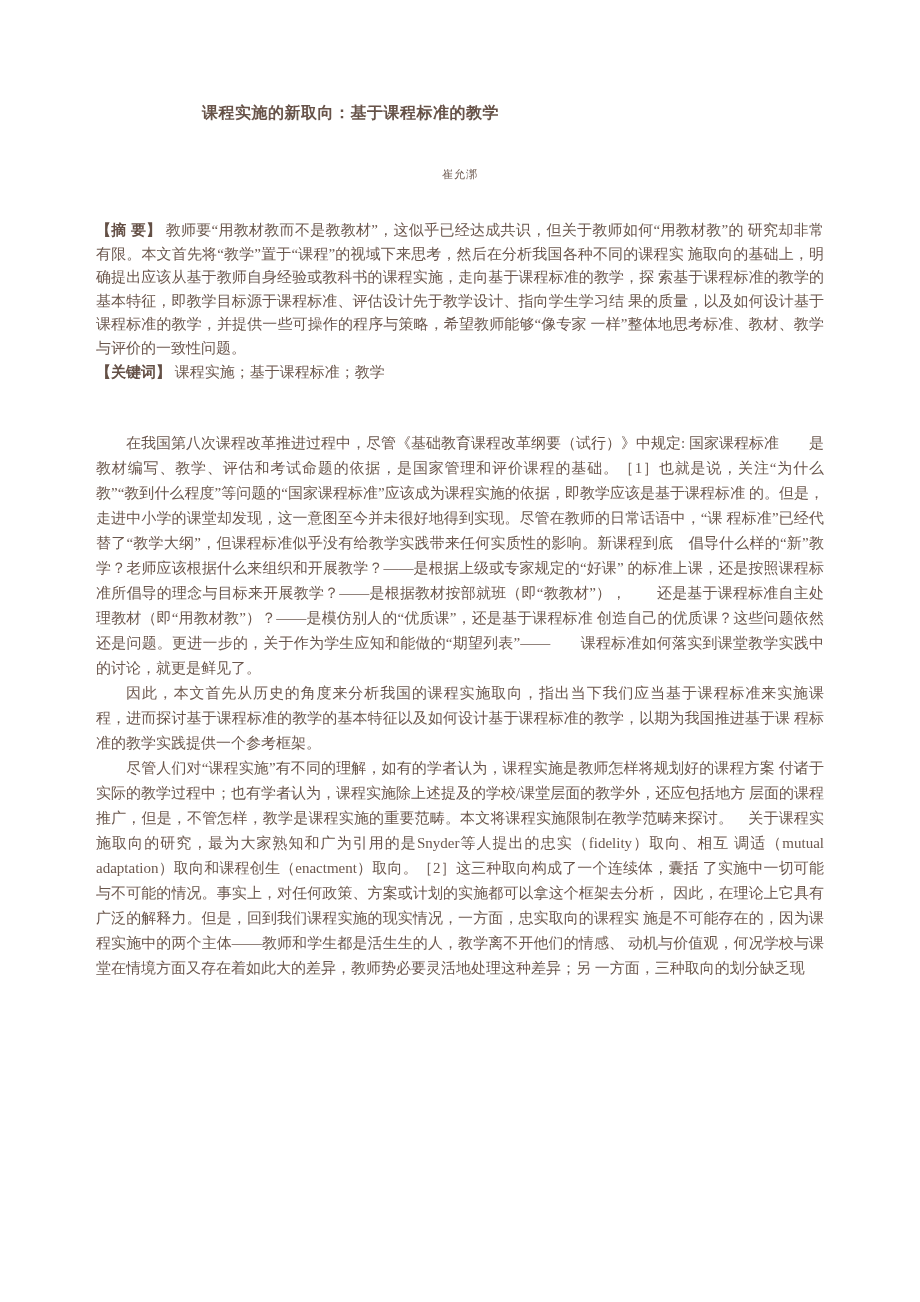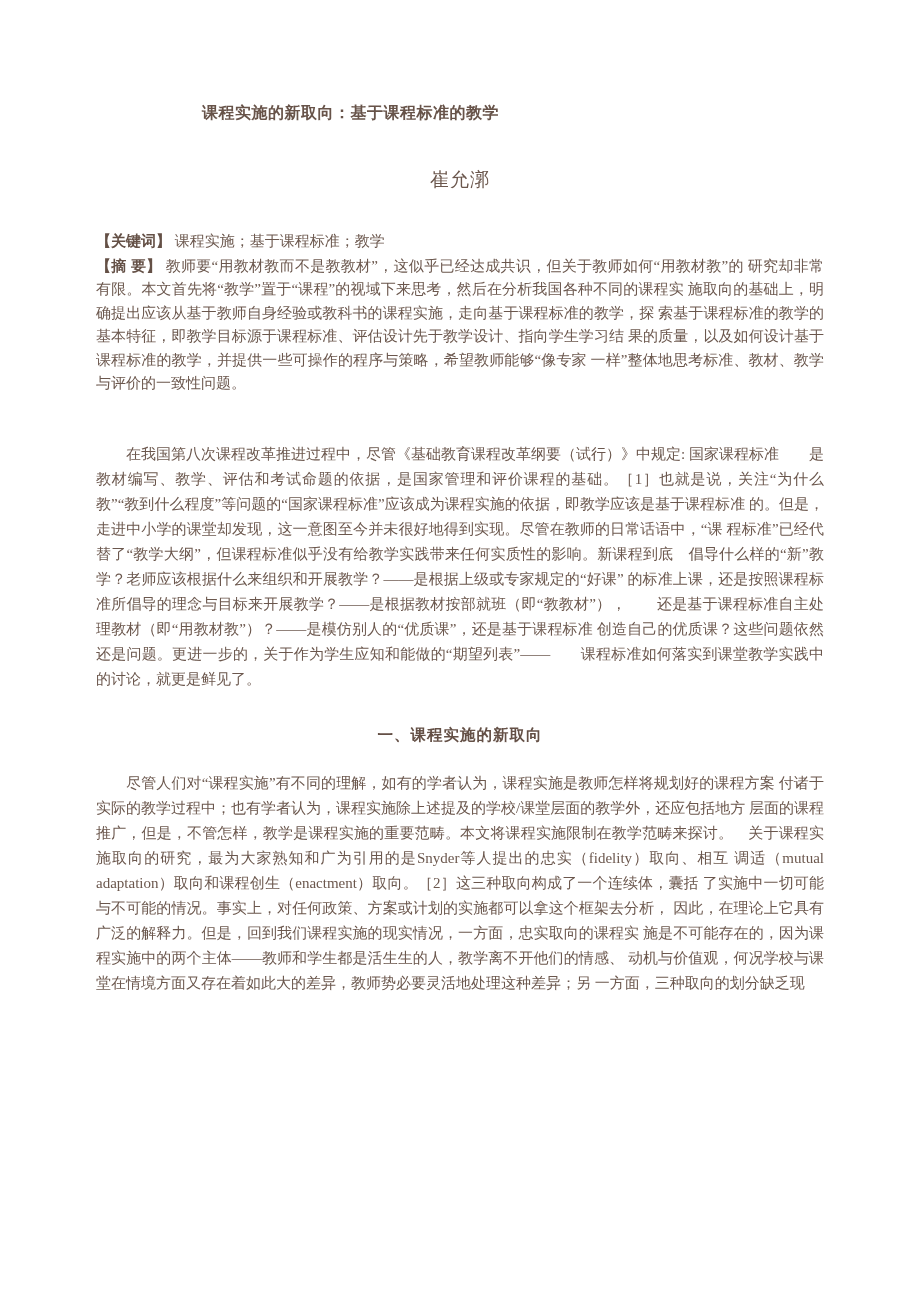--- a/index.html
+++ b/index.html
@@ -24,21 +24,21 @@
     font-family: "Liberation Sans", sans-serif;
     font-weight: bold;
     font-size: 16px;
     line-height: 20px;
     color: #675349;
     letter-spacing: 0.5px;
   }
   .author {
     margin-top: 44px;
     text-align: center;
-    font-size: 19px;
+    font-size: 11px;
     letter-spacing: 1px;
   }
   .meta {
     margin-top: 36px;
     line-height: 23.5px;
     text-align: justify;
   }
   .meta p {
     margin: 0;
   }
@@ -69,25 +69,25 @@
 </head>
 <body>
 
 <div class="page">
 
   <h1 class="title">课程实施的新取向：基于课程标准的教学</h1>
 
   <div class="author">崔允漷</div>
 
   <div class="meta">
+    <p><span class="meta-label">【摘 要】</span><span> 教师要“用教材教而不是教教材”，这似乎已经达成共识，但关于教师如何“用教材教”的 研究却非常有限。本文首先将“教学”置于“课程”的视域下来思考，然后在分析我国各种不同的课程实 施取向的基础上，明确提出应该从基于教师自身经验或教科书的课程实施，走向基于课程标准的教学，探 索基于课程标准的教学的基本特征，即教学目标源于课程标准、评估设计先于教学设计、指向学生学习结 果的质量，以及如何设计基于课程标准的教学，并提供一些可操作的程序与策略，希望教师能够“像专家 一样”整体地思考标准、教材、教学与评价的一致性问题。</span></p>
     <p><span class="meta-label">【关键词】</span><span> 课程实施；基于课程标准；教学</span></p>
-    <p><span class="meta-label">【摘 要】</span><span> 教师要“用教材教而不是教教材”，这似乎已经达成共识，但关于教师如何“用教材教”的 研究却非常有限。本文首先将“教学”置于“课程”的视域下来思考，然后在分析我国各种不同的课程实 施取向的基础上，明确提出应该从基于教师自身经验或教科书的课程实施，走向基于课程标准的教学，探 索基于课程标准的教学的基本特征，即教学目标源于课程标准、评估设计先于教学设计、指向学生学习结 果的质量，以及如何设计基于课程标准的教学，并提供一些可操作的程序与策略，希望教师能够“像专家 一样”整体地思考标准、教材、教学与评价的一致性问题。</span></p>
   </div>
 
   <div class="body-text">
     <p>在我国第八次课程改革推进过程中，尽管《基础教育课程改革纲要（试行）》中规定: 国家课程标准　　是教材编写、教学、评估和考试命题的依据，是国家管理和评价课程的基础。［1］也就是说，关注“为什么 教”“教到什么程度”等问题的“国家课程标准”应该成为课程实施的依据，即教学应该是基于课程标准 的。但是，走进中小学的课堂却发现，这一意图至今并未很好地得到实现。尽管在教师的日常话语中，“课 程标准”已经代替了“教学大纲”，但课程标准似乎没有给教学实践带来任何实质性的影响。新课程到底　倡导什么样的“新”教学？老师应该根据什么来组织和开展教学？——是根据上级或专家规定的“好课” 的标准上课，还是按照课程标准所倡导的理念与目标来开展教学？——是根据教材按部就班（即“教教材”），　　还是基于课程标准自主处理教材（即“用教材教”）？——是模仿别人的“优质课”，还是基于课程标准 创造自己的优质课？这些问题依然还是问题。更进一步的，关于作为学生应知和能做的“期望列表”——　　课程标准如何落实到课堂教学实践中的讨论，就更是鲜见了。</p>
+    <p>因此，本文首先从历史的角度来分析我国的课程实施取向，指出当下我们应当基于课程标准来实施课　　程，进而探讨基于课程标准的教学的基本特征以及如何设计基于课程标准的教学，以期为我国推进基于课 程标准的教学实践提供一个参考框架。</p>
 
-    <h2 class="section-heading">一、课程实施的新取向</h2>
 
     <p>尽管人们对“课程实施”有不同的理解，如有的学者认为，课程实施是教师怎样将规划好的课程方案 付诸于实际的教学过程中；也有学者认为，课程实施除上述提及的学校/课堂层面的教学外，还应包括地方 层面的课程推广，但是，不管怎样，教学是课程实施的重要范畴。本文将课程实施限制在教学范畴来探讨。　关于课程实施取向的研究，最为大家熟知和广为引用的是Snyder等人提出的忠实（fidelity）取向、相互 调适（mutual adaptation）取向和课程创生（enactment）取向。［2］这三种取向构成了一个连续体，囊括 了实施中一切可能与不可能的情况。事实上，对任何政策、方案或计划的实施都可以拿这个框架去分析， 因此，在理论上它具有广泛的解释力。但是，回到我们课程实施的现实情况，一方面，忠实取向的课程实 施是不可能存在的，因为课程实施中的两个主体——教师和学生都是活生生的人，教学离不开他们的情感、 动机与价值观，何况学校与课堂在情境方面又存在着如此大的差异，教师势必要灵活地处理这种差异；另 一方面，三种取向的划分缺乏现</p>
   </div>
 
 </div>
 
 </body></html>

